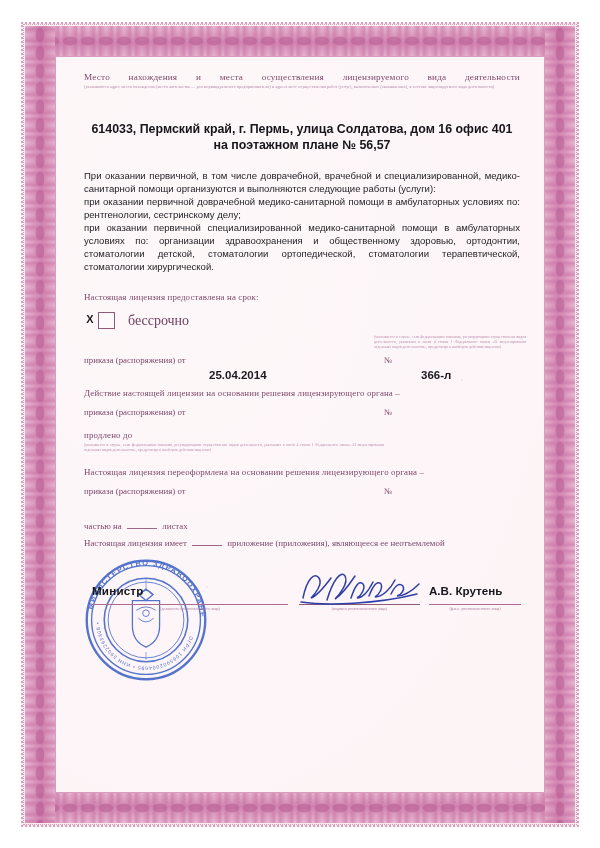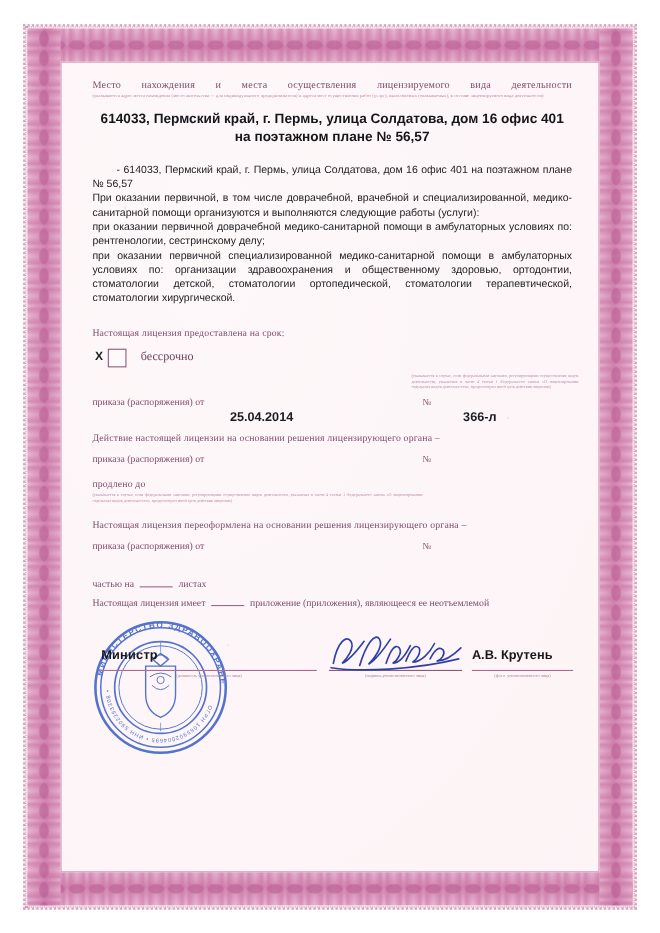--- a/index.html
+++ b/index.html
@@ -89,21 +89,21 @@
   }
   .tiny{
     font-size:4.1px;color:#b585a6;line-height:1.25;
     text-align:justify;letter-spacing:.1px;
     margin-top:1px;
   }
 
   .addr-title{
     text-align:center;font-family:"Liberation Sans", sans-serif;
     font-weight:bold;font-size:12.4px;color:#15151a;line-height:1.32;
-    margin-top:11px;
+    margin-top:32px;
   }
 
   .body-text{
     margin-top:17px;
     font-family:"Liberation Sans", sans-serif;
     font-size:9.55px;line-height:1.36;color:#1d1d22;
     text-align:justify;
   }
   .body-text p{margin:0;}
   .body-text p.ind{text-indent:22px;}
@@ -120,21 +120,21 @@
   }
   .chk{
     position:absolute;left:14px;top:1px;width:15px;height:15px;
     border:1px solid #8d5a7a;background:rgba(255,255,255,.25);
   }
   .chk-x{
     position:absolute;left:0px;top:1px;width:12px;height:15px;
     font-family:"Liberation Sans", sans-serif;font-weight:bold;
     font-size:11px;color:#1b1b20;line-height:15px;text-align:center;
   }
-  .perm{position:absolute;left:44px;top:2px;font-size:11px;color:#6f4160;}
+  .perm{position:absolute;left:44px;top:2px;font-size:14px;color:#6f4160;}
   .until{
     position:absolute;left:290px;top:0px;width:150px;height:22px;
     font-size:7.6px;color:#8a5678;
   }
   .until .box{
     position:absolute;left:0;top:0;width:14px;height:14px;
     border:1px solid #8d5a7a;background:rgba(255,255,255,.2);
   }
   .until .t{position:absolute;left:22px;top:2px;white-space:nowrap;}
   .ul-s{display:inline-block;border-bottom:1px solid #9c6688;height:8px;vertical-align:baseline;}
@@ -231,21 +231,20 @@
 
     <div class="section-head">Место  нахождения  и  места  осуществления  лицензируемого  вида  деятельности</div>
     <div class="tiny">(указываются адрес места нахождения (место жительства — для индивидуального предпринимателя) и адреса мест осуществления работ (услуг), выполняемых (оказываемых), в составе лицензируемого вида деятельности)</div>
 
     <div class="addr-title">
       <div>614033, Пермский край, г. Пермь, улица Солдатова, дом 16 офис 401</div>
       <div>на поэтажном плане № 56,57</div>
     </div>
 
     <div class="body-text">
-      <p class="ind">- 614033, Пермский край, г. Пермь, улица Солдатова, дом 16 офис 401 на поэтажном плане № 56,57</p>
       <p>При оказании первичной, в том числе доврачебной, врачебной и специализированной, медико-санитарной помощи организуются и выполняются следующие работы (услуги):</p>
       <p>при оказании первичной доврачебной медико-санитарной помощи в амбулаторных условиях по: рентгенологии, сестринскому делу;</p>
       <p>при оказании первичной специализированной медико-санитарной помощи в амбулаторных условиях по: организации здравоохранения и общественному здоровью, ортодонтии, стоматологии детской, стоматологии ортопедической, стоматологии терапевтической, стоматологии хирургической.</p>
     </div>
 
     <div class="lbl term-head">Настоящая лицензия предоставлена на срок:</div>
     <div class="term-row">
       <div class="chk-x">X</div>
       <div class="chk"></div>
       <div class="perm">бессрочно</div>

